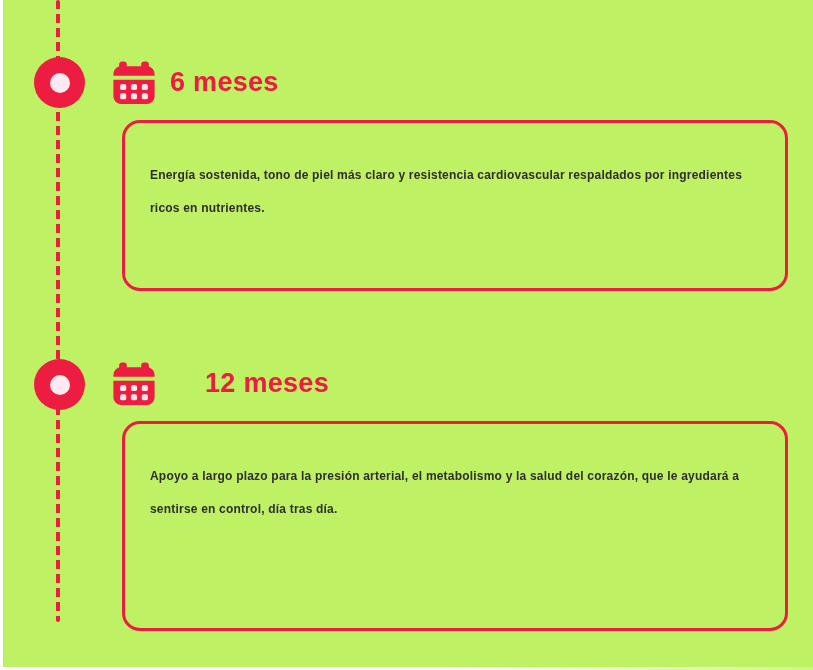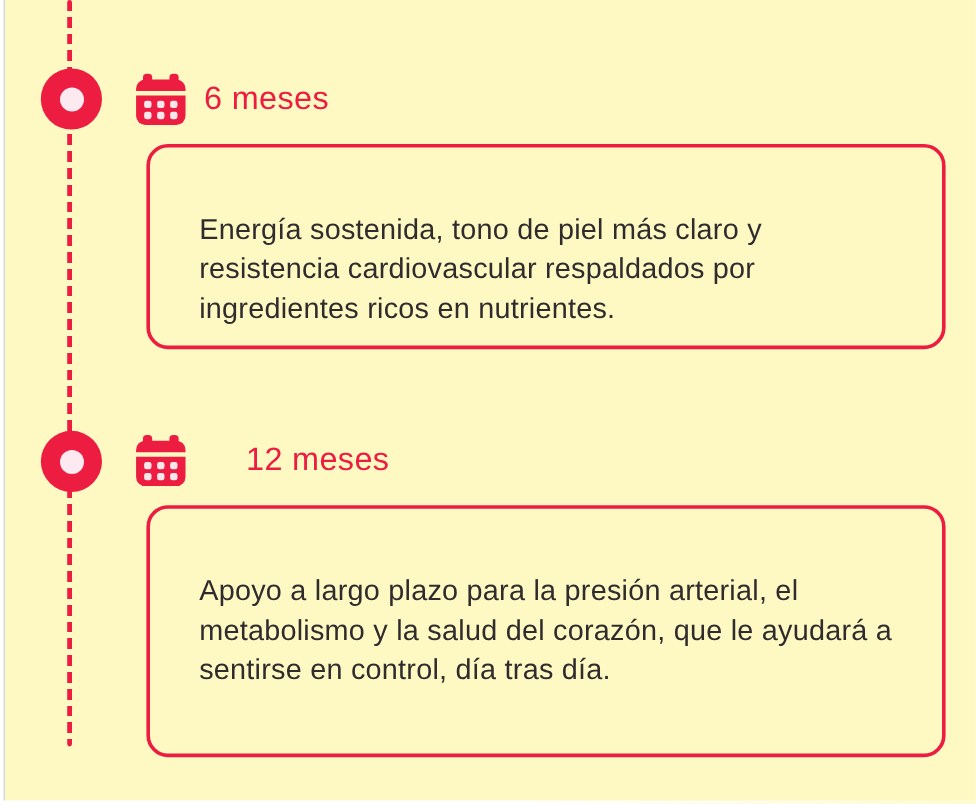--- a/index.html
+++ b/index.html
@@ -2,22 +2,23 @@
 <html><head>
 <meta charset="utf-8">
 <style>
   html, body { margin: 0; padding: 0; }
   body { font-family: "Liberation Sans", sans-serif; }
 
   .screen {
     position: relative;
     width: 813px;
     height: 670px;
-    background: #fef9c3;
+    background: #bef264;
     overflow: hidden;
+    font-weight: bold;
   }
 
   
   .edge-left {
     position: absolute;
     left: 0; top: 0; bottom: 0;
     width: 3px;
     background: #ffffff;
     border-right: 1px solid #c7d0d6;
   }
@@ -85,23 +86,23 @@
     left: 122px;
     width: 666px;
     box-sizing: border-box;
     border: 3px solid #ed1c41;
     border-radius: 18px;
     background: transparent;
   }
   .card-1 { top: 120px; height: 171px; }
   .card-2 { top: 421px; height: 210px; }
   .card p {
-    margin: 16px;
+    margin: 0;
     padding: 36px 24px 0 25px;
-    font-size: 24px;
+    font-size: 12px;
     line-height: 33px;
     color: #302c2e;
     letter-spacing: 0.2px;
   }
 </style>
 </head>
 <body>
 
 <div class="screen">
 

